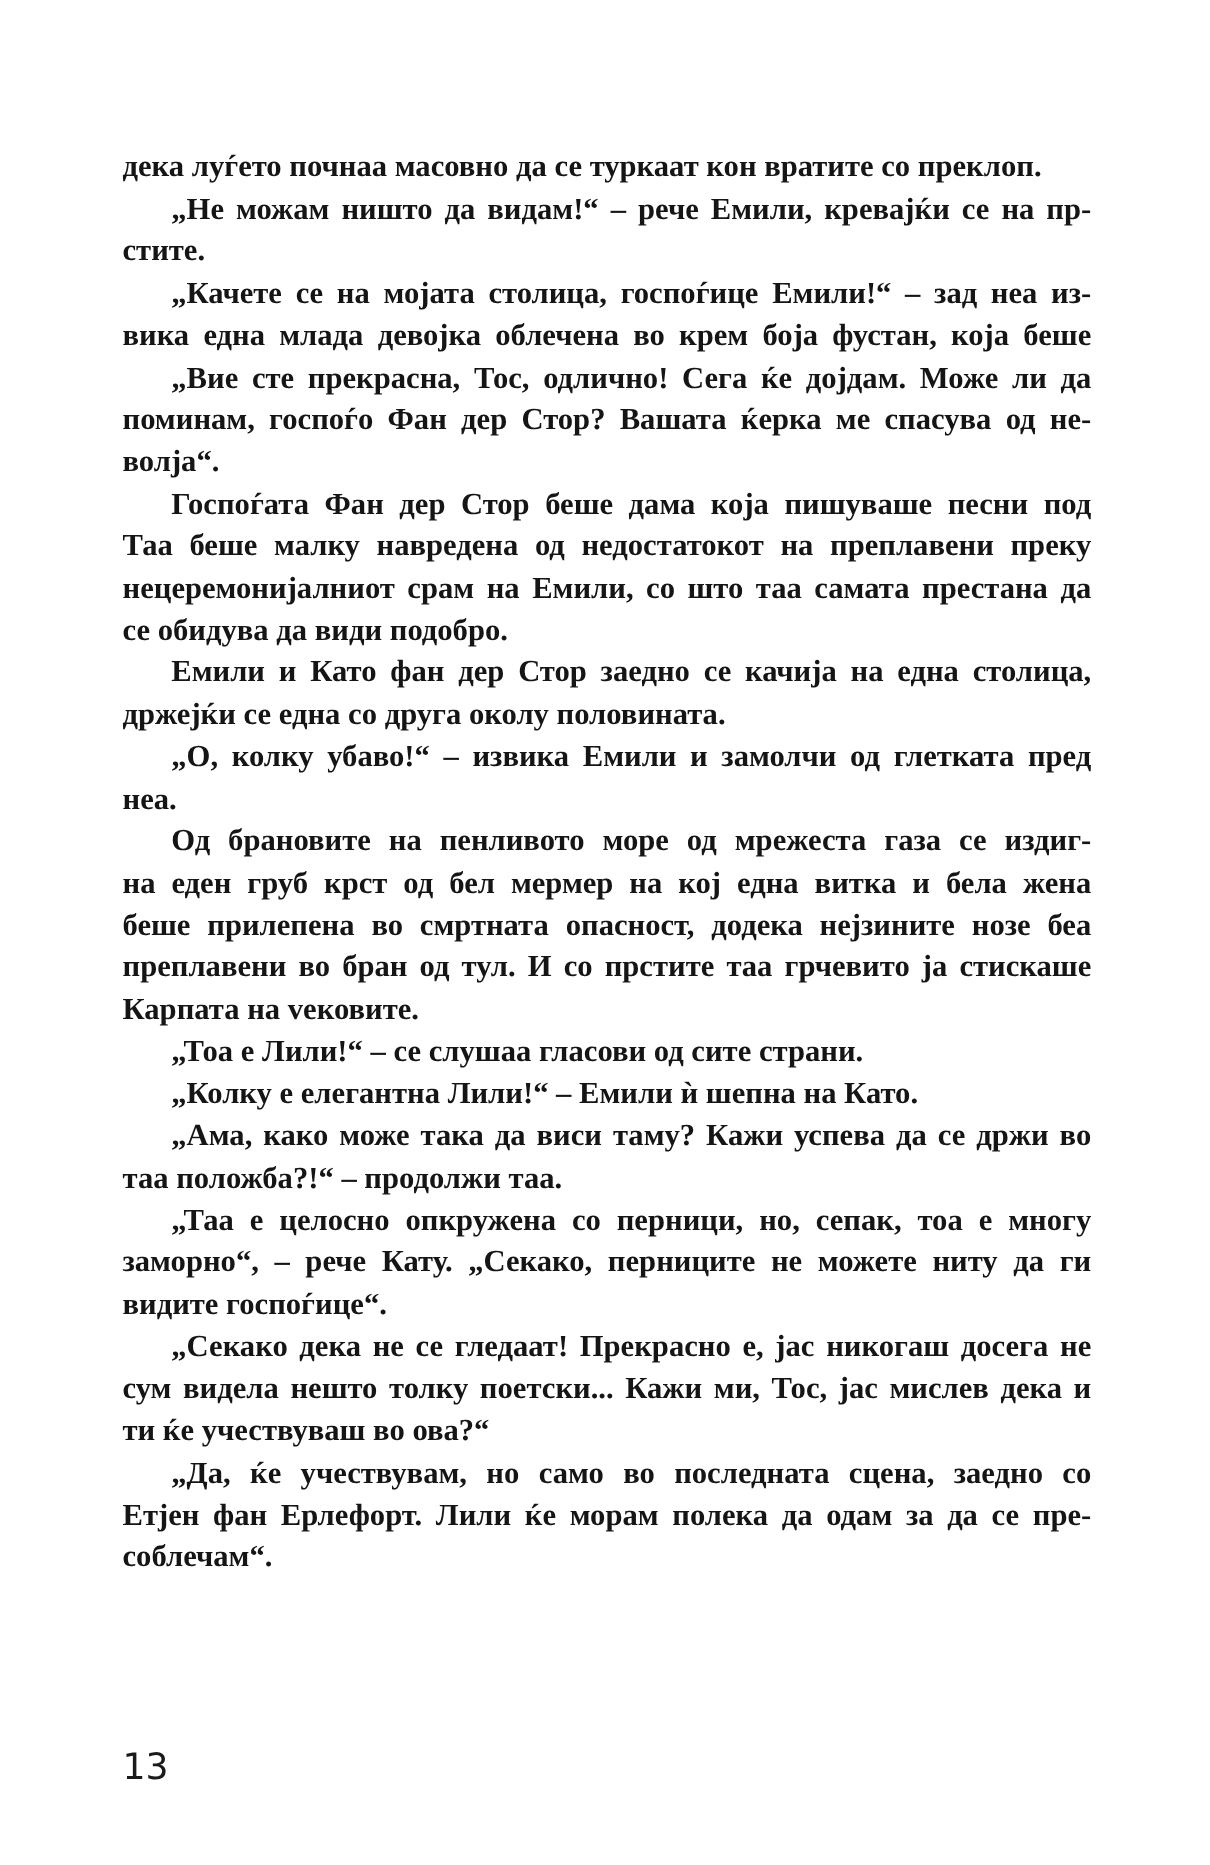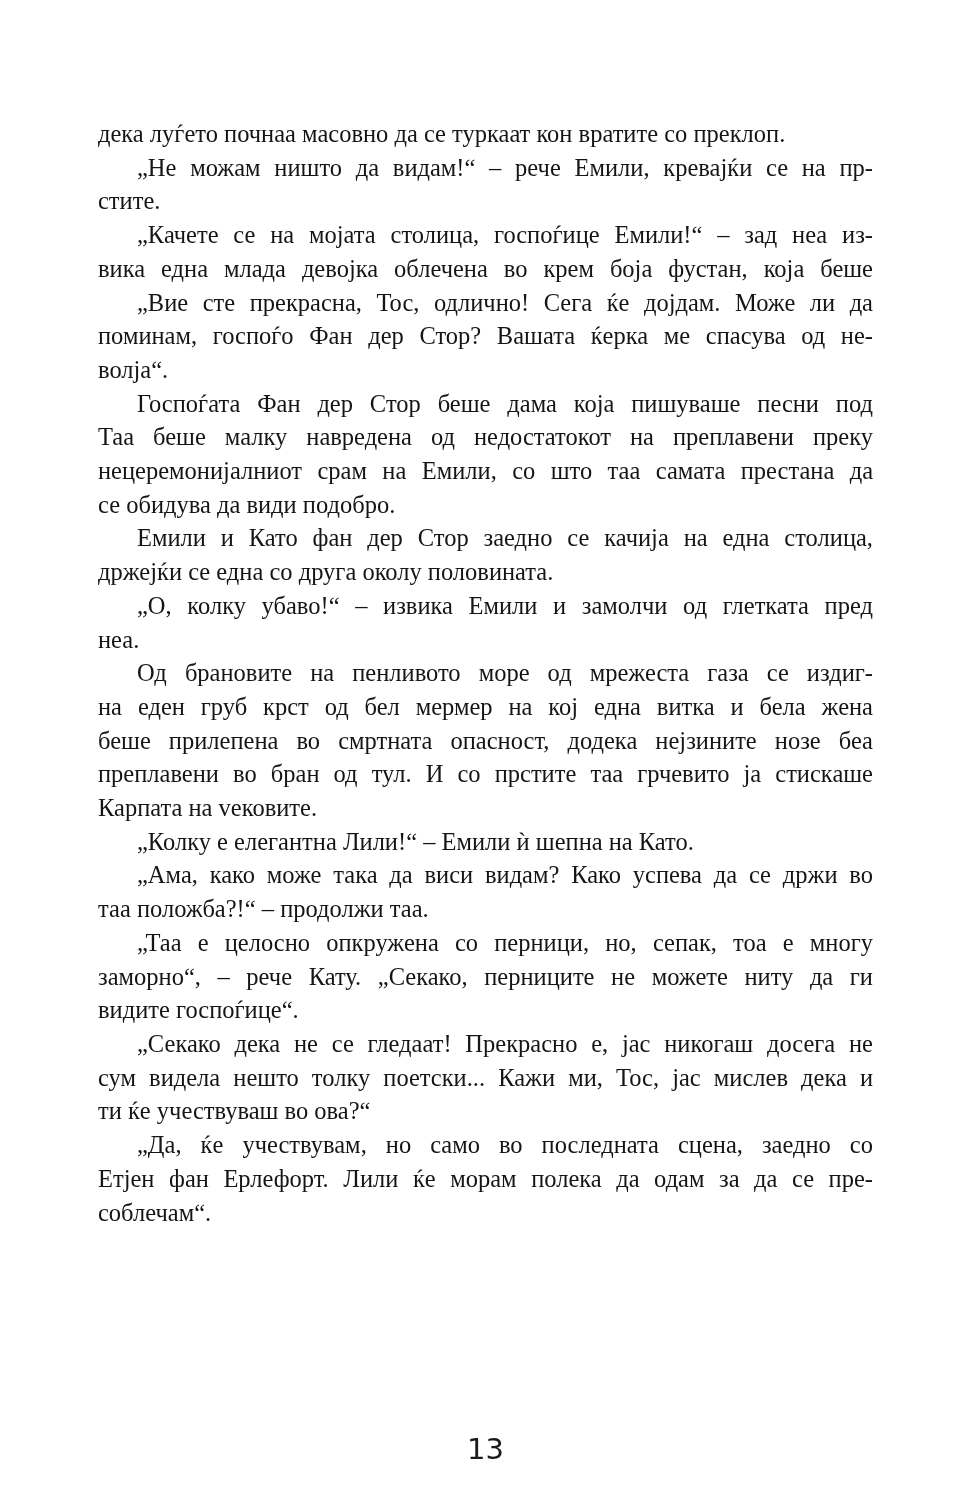--- a/index.html
+++ b/index.html
@@ -16,21 +16,21 @@
     font-family: "Liberation Serif", "DejaVu Serif", serif;
     color: #151515;
   }
   .text-block {
     position: absolute;
     left: 98px;
     top: 117px;
     width: 775px;
     font-size: 24.5px;
     line-height: 33.7px;
-    font-weight: normal;
+    font-weight: bold;
   }
   .paragraph {
     margin: 0;
     padding: 0;
   }
   .line {
     white-space: nowrap;
     text-align: left;
   }
   .line.j {
@@ -38,26 +38,25 @@
     text-align-last: justify;
   }
   .line.indent {
     text-indent: 39px;
   }
   .page-number {
     position: absolute;
     top: 1396px;
     left: 98px;
     width: 775px;
-    text-align: center;
+    text-align: left;
     font-family: "DejaVu Sans", "Liberation Sans", sans-serif;
     font-size: 29px;
     line-height: 34px;
     color: #1a1a1a;
-    margin-top: 36px;
   }
 </style>
 </head>
 <body>
 
 <div class="page">
   <main class="text-block">
       <div class="paragraph">
         <div class="line">дека луѓето почнаа масовно да се туркаат кон вратите со преклоп.</div>
       </div>
@@ -89,24 +88,27 @@
         <div class="line">неа.</div>
       </div>
       <div class="paragraph">
         <div class="line j indent">Од брановите на пенливото море од мрежеста газа се издиг-</div>
         <div class="line j">на еден груб крст од бел мермер на кој една витка и бела жена</div>
         <div class="line j">беше прилепена во смртната опасност, додека нејзините нозе беа</div>
         <div class="line j">преплавени во бран од тул. И со прстите таа грчевито ја стискаше</div>
         <div class="line">Карпата на vековите.</div>
       </div>
       <div class="paragraph">
+        <div class="line indent">„Тоа е Лили!“ – се слушаа гласови од сите страни.</div>
+      </div>
+      <div class="paragraph">
         <div class="line indent">„Колку е елегантна Лили!“ – Емили ѝ шепна на Като.</div>
       </div>
       <div class="paragraph">
-        <div class="line j indent">„Ама, како може така да виси видам? Како успева да се држи во</div>
+        <div class="line j indent">„Ама, како може така да виси таму? Кажи успева да се држи во</div>
         <div class="line">таа положба?!“ – продолжи таа.</div>
       </div>
       <div class="paragraph">
         <div class="line j indent">„Таа е целосно опкружена со перници, но, сепак, тоа е многу</div>
         <div class="line j">заморно“, – рече Кату. „Секако, перниците не можете ниту да ги</div>
         <div class="line">видите госпоѓице“.</div>
       </div>
       <div class="paragraph">
         <div class="line j indent">„Секако дека не се гледаат! Прекрасно е, јас никогаш досега не</div>
         <div class="line j">сум видела нешто толку поетски... Кажи ми, Тос, јас мислев дека и</div>

